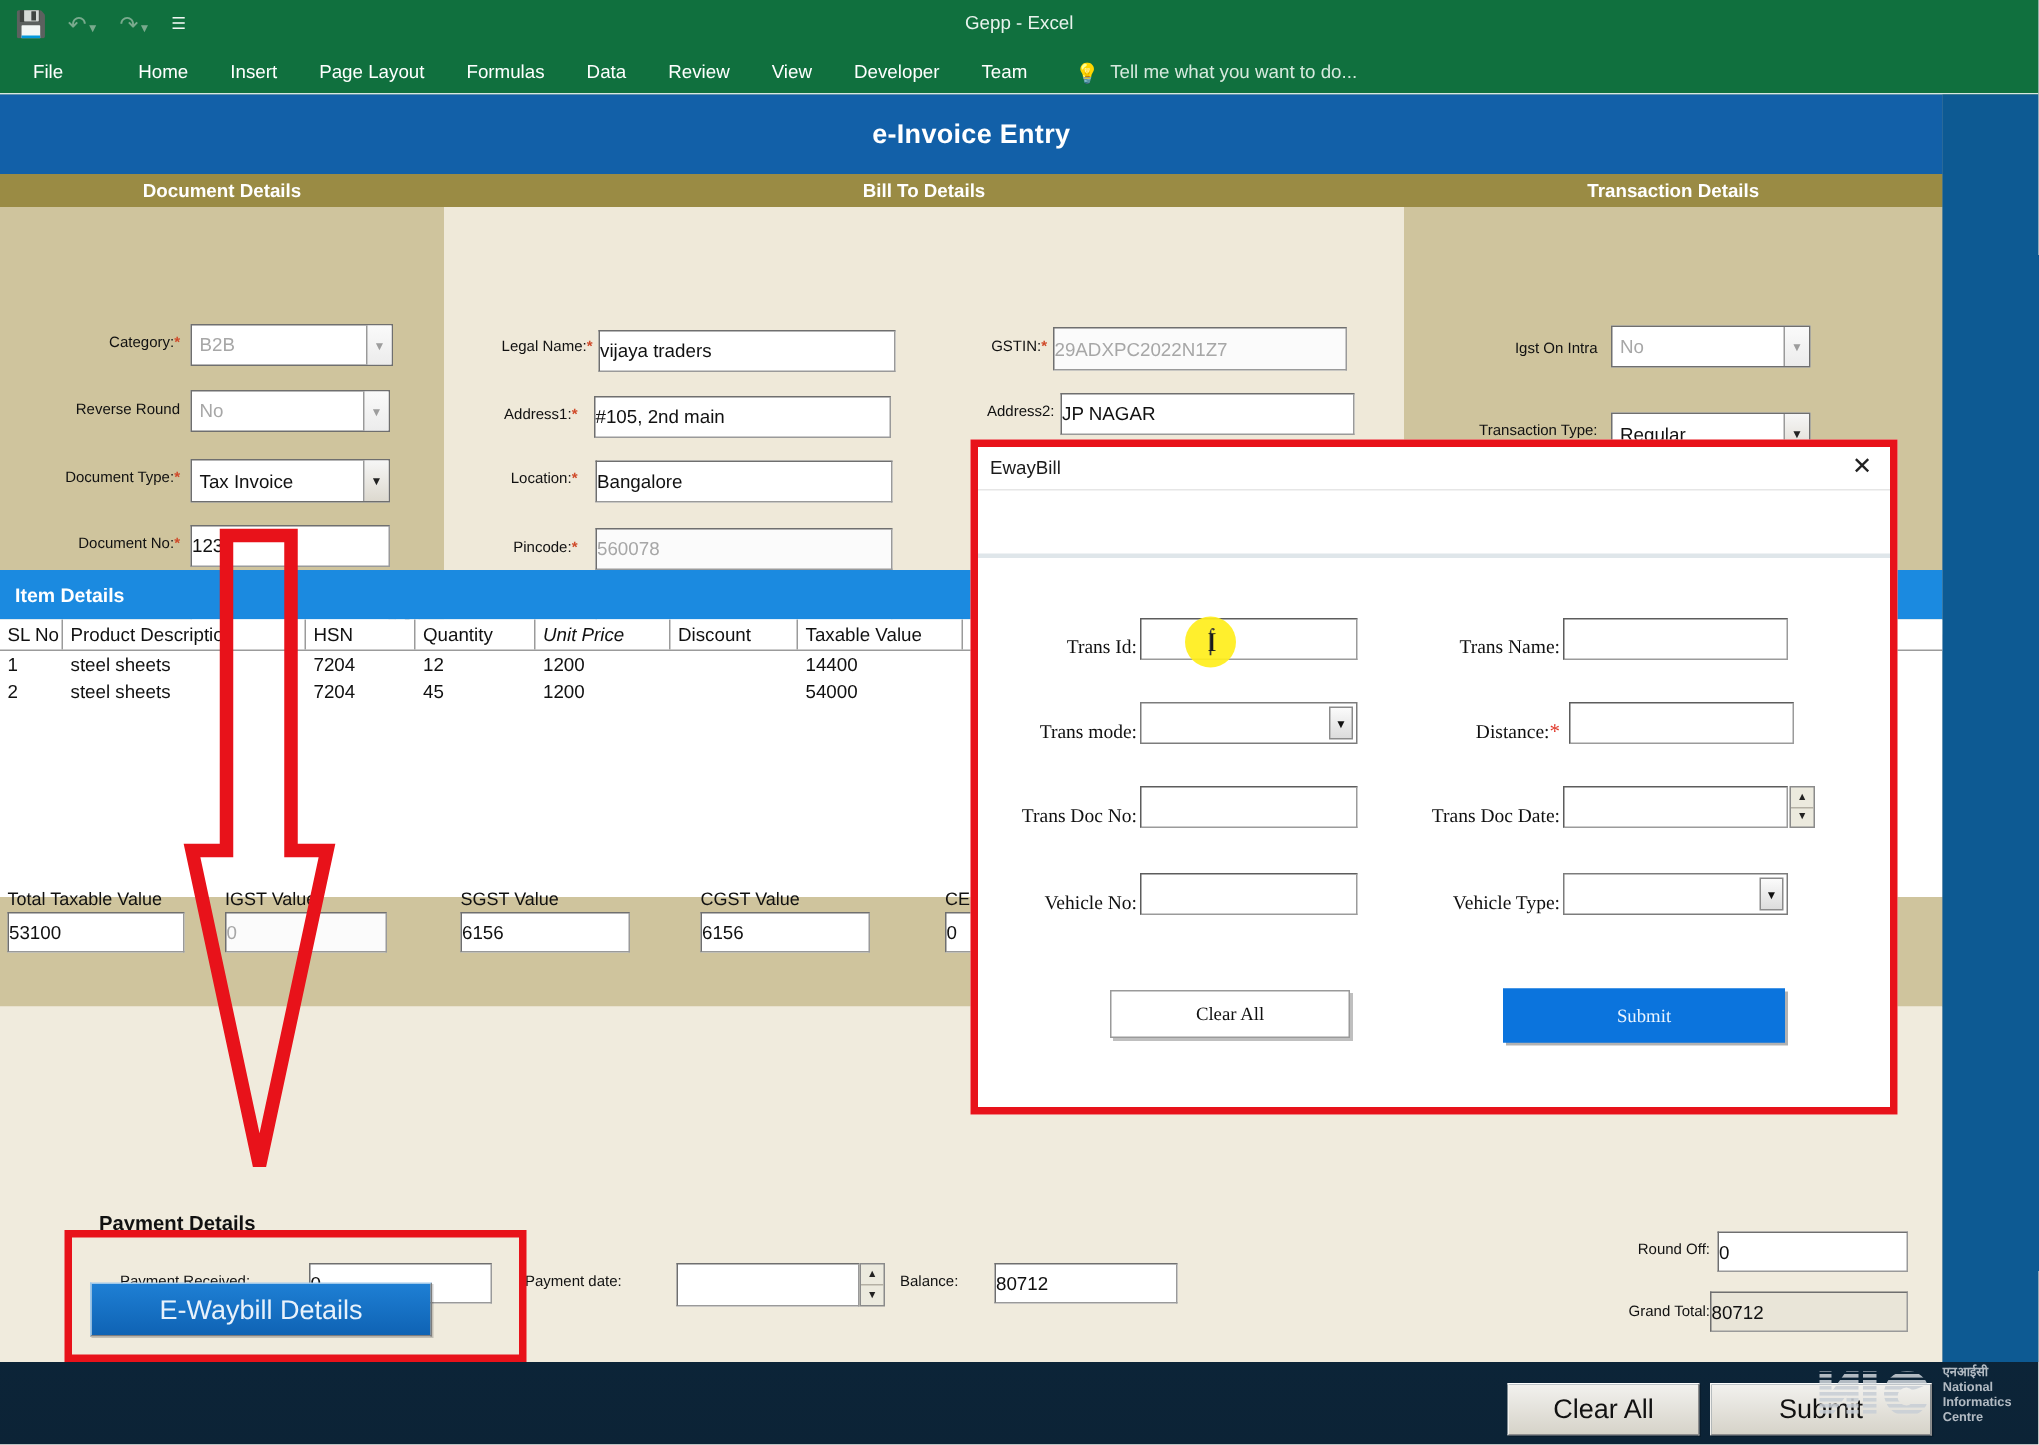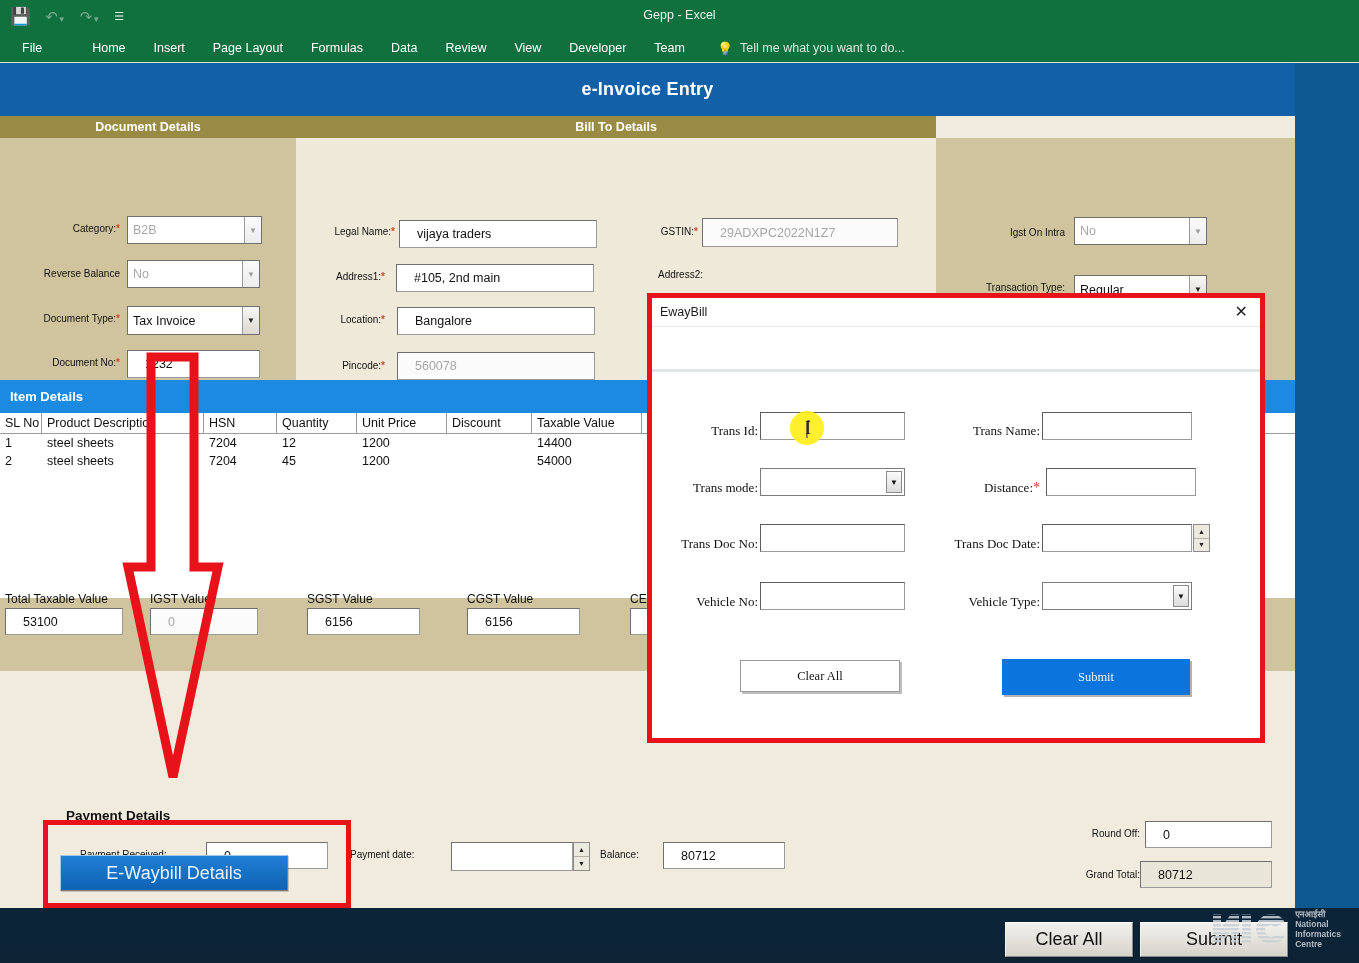--- a/index.html
+++ b/index.html
@@ -62,21 +62,21 @@
   }
 
   .lbl { position: absolute; font-size: 10px; color: #111; text-align: right; white-space: nowrap; }
   .lbl .req { color: #d04a2a; font-weight: bold; }
 
   .fld {
     position: absolute; background: #ffffff;
     border: 1px solid #9a9a9a;
     border-top: 1px solid #6f6f6f; border-left: 1px solid #6f6f6f;
     font-size: 12.5px; color: #111;
-    padding: 2px 17px; display: flex; align-items: center;
+    padding: 2px 0; display: flex; align-items: center;
     font-family: "Liberation Sans", sans-serif;
   }
   .fld.ph { color: #a7a7a7; background:#fbfbfb; }
   .fld.grey { background: #e9e5d8; }
 
   .combo { position: absolute; background: #ffffff; border: 1px solid #6f6f6f; display: flex; align-items: center; font-size: 12.5px; color:#111; }
   .combo .txt { flex: 1; padding-left: 5px; }
   .combo.dim .txt { color: #a7a7a7; }
   .combo .arrow {
     width: 17px; align-self: stretch; display:flex; align-items:center; justify-content:center;
@@ -203,35 +203,36 @@
     </div>
     <div class="green-rule"></div>
   </div>
 
   <div class="form-canvas">
 
     <div class="form-title-bar">e-Invoice Entry</div>
 
     <div class="sect-head" style="left:296px; width:640px;">Bill To Details</div>
     <div class="sect-head" style="left:0px; width:296px;">Document Details</div>
+    <div class="sect-head" style="left:936px; width:359px;">Transaction Details</div>
 
     <div class="sect-body" style="left:0px; width:296px; height:285px;"></div>
     <div class="sect-body" style="left:296px; width:640px; height:285px; background:#efe9d9;"></div>
     <div class="sect-body" style="left:936px; width:359px; height:285px;"></div>
 
     <div class="lbl" style="left:20px; top:160px; width:100px;">
       <span>Category:</span><span class="req">*</span>
     </div>
     <div class="combo dim" style="left:127px; top:153px; width:135px; height:28px;">
       <span class="txt">B2B</span>
       <span class="arrow">▼</span>
     </div>
 
     <div class="lbl" style="left:20px; top:205px; width:100px;">
-      <span>Reverse Balance</span>
+      <span>Reverse Round</span>
     </div>
     <div class="combo dim" style="left:127px; top:197px; width:133px; height:28px;">
       <span class="txt">No</span>
       <span class="arrow">▼</span>
     </div>
 
     <div class="lbl" style="left:10px; top:250px; width:110px;">
       <span>Document Type:</span><span class="req">*</span>
     </div>
     <div class="combo" style="left:127px; top:243px; width:133px; height:29px;">
@@ -294,20 +295,23 @@
 
     <div class="lbl" style="left:620px; top:163px; width:78px;">
       <span>GSTIN:</span><span class="req">*</span>
     </div>
     <div class="fld ph" style="left:702px; top:155px; width:196px; height:29px;">
       <span>29ADXPC2022N1Z7</span>
     </div>
 
     <div class="lbl" style="left:625px; top:206px; width:78px;">
       <span>Address2:</span>
+    </div>
+    <div class="fld" style="left:707px; top:199px; width:196px; height:28px;">
+      <span>JP NAGAR</span>
     </div>
 
     <div class="lbl" style="left:638px; top:251px; width:60px;">
       <span>State:</span><span class="req">*</span>
     </div>
     <div class="combo dim" style="left:706px; top:243px; width:192px; height:28px;">
       <span class="txt">KARNATAKA</span>
       <span class="arrow">▼</span>
     </div>
 
@@ -336,21 +340,21 @@
     <div class="items-bar" style="top:317px;">
       <span>Item Details</span>
     </div>
 
     <div class="items-grid" style="top:350px; width:1295px; height:185px; background:#ffffff;">
       <div class="grid-hdr">
         <div style="width:42px;">SL No</div>
         <div style="width:162px;">Product Description</div>
         <div style="width:73px;">HSN</div>
         <div style="width:80px;">Quantity</div>
-        <div style="width:90px;">Unit Price</div>
+        <div style="width:90px;font-style:italic;">Unit Price</div>
         <div style="width:85px;">Discount</div>
         <div style="width:110px;">Taxable Value</div>
         <div style="width:95px;"></div>
         <div style="width:95px;"></div>
         <div style="width:95px;"></div>
         <div style="width:95px;"></div>
         <div style="width:95px;"></div>
         <div style="width:95px;"></div>
       </div>
       <div class="grid-row">

